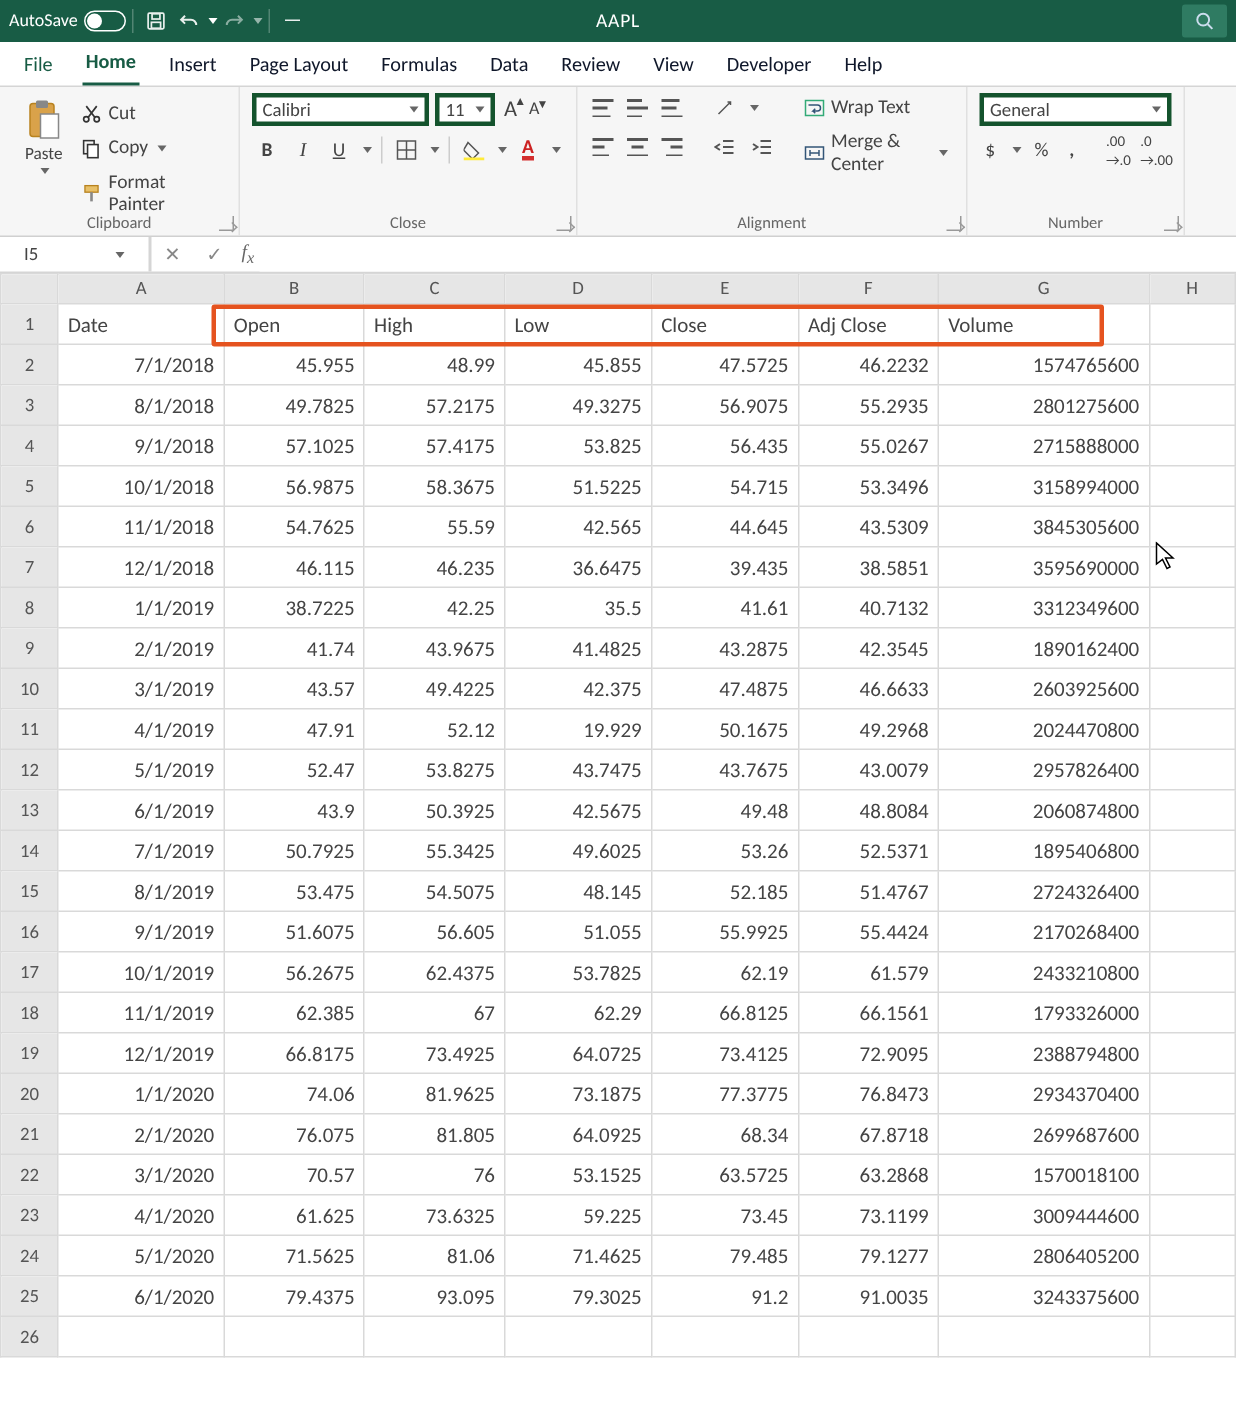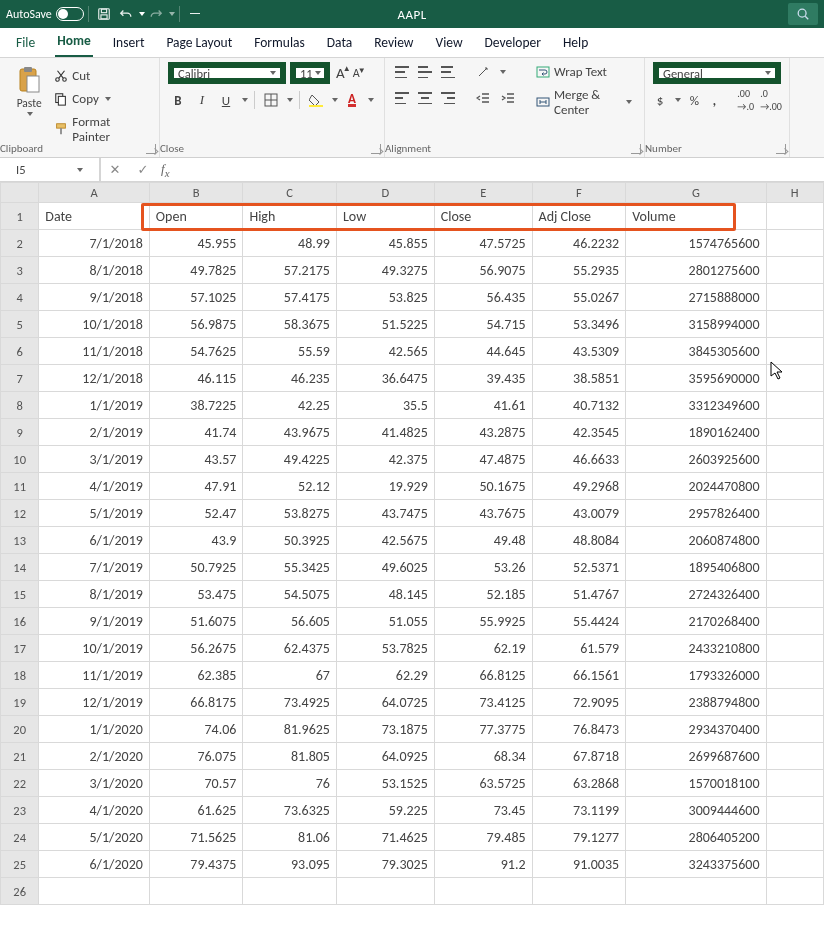--- a/index.html
+++ b/index.html
@@ -44,38 +44,38 @@
   }
   .rtab { padding:4px 2px 6px 2px; font-size:13.5px; color:#0f172a; cursor:pointer; }
   .rtab.file { color:#185C45; font-weight:400; }
   .rtab.active { color:#185C45; border-bottom: 2px solid #185C45; font-weight:600; }
 
   .ribbon {
     display:flex; height:100px; border-bottom:1px solid #d0d0d0;
     background: #f6f6f6;
   }
   .group { position:relative; border-right:1px solid #e0e0e0; padding:4px 8px 16px 8px; display:flex; flex-direction:column; }
-  .group-label { position:absolute; bottom:2px; left:0; right:0; text-align:left; font-size:11px; color:#666; }
+  .group-label { position:absolute; bottom:2px; left:0; right:0; text-align:center; font-size:11px; color:#666; }
   .launcher { position:absolute; right:3px; bottom:3px; width:10px;height:10px; border:1px solid #999; border-top:none; border-left:none; cursor:pointer;}
   .launcher::after{content:"";position:absolute;right:-1px;bottom:-1px;width:4px;height:4px;border-right:1px solid #999;border-bottom:1px solid #999;transform:rotate(-45deg) translate(1px,1px);}
   .btn { display:flex; align-items:center; gap:4px; padding:2px 4px; cursor:pointer; color:#444; }
   .icon { display:inline-flex; width:14px;height:14px; align-items:center;justify-content:center; }
   .dd-caret { width:0;height:0;border-left:3px solid transparent;border-right:3px solid transparent;border-top:4px solid #666; margin-left:2px; display:inline-block; }
 
   
   .clip { width:160px; display:flex; flex-direction:row; }
   .paste { display:flex; flex-direction:column; align-items:center; width:44px; gap:2px; padding-top:4px; cursor:pointer;}
   .paste svg{width:24px;height:28px;}
   .paste span{font-size:11.5px;}
   .clip-side{display:flex;flex-direction:column; gap:4px; padding-top:4px;}
 
   
   .fontg { width:225px; }
   .fontg .row{display:flex;align-items:center;gap:4px;}
-  .combo{background:#fff;border:6px solid #14532d;height:22px;display:flex;align-items:center;padding:0 4px;font-size:12.5px; cursor:pointer;}
+  .combo{background:#fff;border:3px solid #14532d;height:22px;display:flex;align-items:center;padding:0 4px;font-size:12.5px; cursor:pointer;}
   .sizeA{font-size:15px; cursor:pointer; padding:0 2px; position:relative;}
   .sizeA sup{font-size:8px;position:absolute;top:-1px;right:-4px;}
   .fontbtn{width:20px;height:20px;display:inline-flex;align-items:center;justify-content:center;cursor:pointer;border:1px solid transparent;}
   .underline{text-decoration:underline;}
 
   
   .aligng{width:260px;}
   .aligng .row{display:flex;align-items:center;gap:5px;}
   .albox{width:18px;height:16px;display:flex;flex-direction:column;justify-content:space-between;cursor:pointer;padding:2px;}
   .albox span{height:1.5px;background:#555;display:block;}

